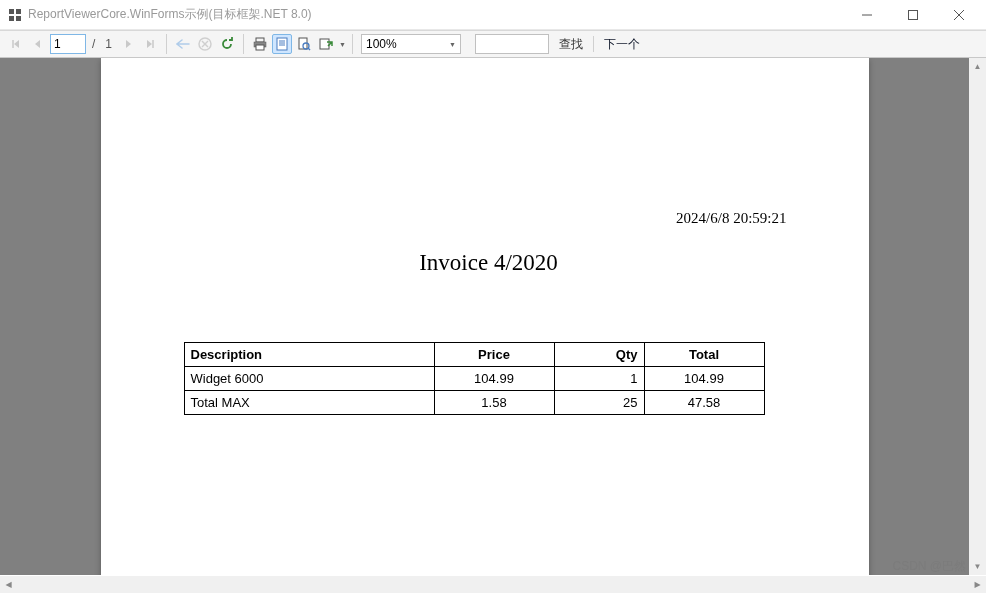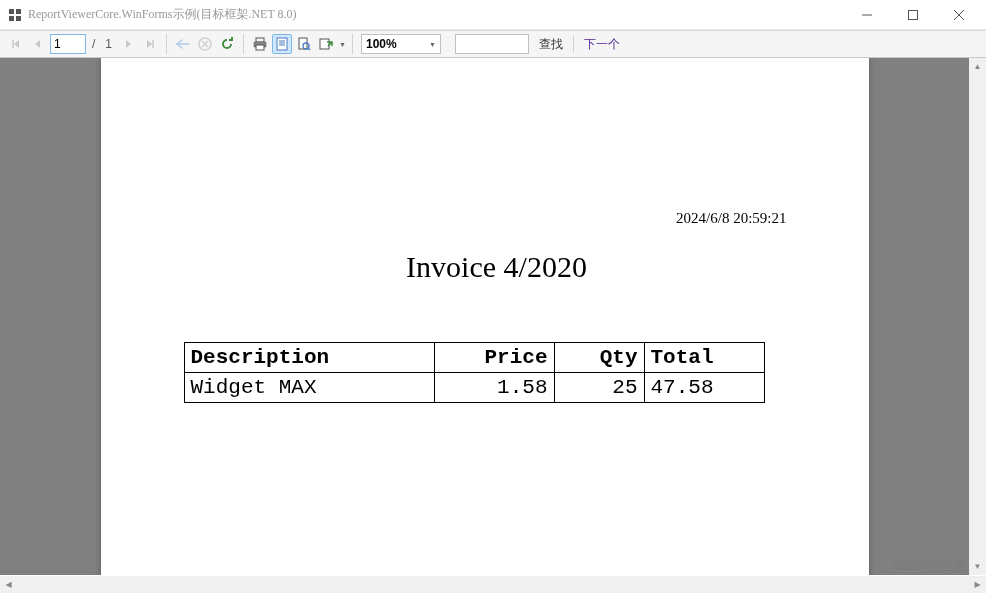--- a/index.html
+++ b/index.html
@@ -23,21 +23,21 @@
       color: #999;
     }
     .titlebar .app-icon {
       width: 14px;
       height: 14px;
       margin-right: 6px;
       display: inline-flex;
       align-items: center;
       justify-content: center;
     }
-    .titlebar .title-text { flex: 1; font-size: 12px; color: #999; font-family: Liberation Serif, serif; }
+    .titlebar .title-text { flex: 1; font-size: 12px; color: #999; }
     .titlebar .win-controls { display: flex; }
     .titlebar .win-btn {
       width: 46px;
       height: 30px;
       display: flex;
       align-items: center;
       justify-content: center;
       color: #555;
       font-size: 11px;
     }
@@ -73,47 +73,46 @@
     }
     .toolbar .page-total { padding: 0 4px; color: #555; }
     .toolbar .sep {
       width: 1px;
       height: 20px;
       background: linear-gradient(#d0d0d0, #d0d0d0);
       margin: 0 4px;
     }
     .toolbar .zoom-combo {
       height: 20px;
-      width: 80px;
+      width: 100px;
       border: 1px solid #c0c0c0;
       background: #fff;
       display: flex;
       align-items: center;
       padding: 0 4px;
       font-size: 12px;
       justify-content: space-between;
       margin: 0 2px;
-      font-weight: bold;
     }
     .toolbar .search-box {
       height: 20px;
       width: 74px;
       border: 1px solid #c0c0c0;
       background: #fff;
       margin-left: 10px;
     }
     .toolbar .tb-link {
       padding: 0 8px;
       color: #333;
       height: 22px;
       display: flex;
       align-items: center;
       justify-content: flex-end;
     }
-    .toolbar .tb-link.disabled { color: #4c1d95; }
+    .toolbar .tb-link.disabled { color: #0f172a; }
     .dd-arrow { font-size: 7px; color: #666; margin-left: 1px; }
     
     .viewer-outer {
       position: absolute;
       top: 58px;
       left: 0;
       right: 0;
       bottom: 18px;
       background: #808080;
       overflow: hidden;
@@ -158,46 +157,46 @@
       position: absolute;
       top: 152px;
       right: 82px;
       font-family: "Times New Roman", serif;
       font-size: 15px;
       color: #000;
     }
     .rpt-title {
       position: absolute;
       top: 192px;
-      left: 12px;
+      left: 4px;
       width: 100%;
       text-align: center;
       font-family: "Times New Roman", serif;
-      font-size: 30px;
+      font-size: 23px;
       color: #000;
     }
     .rpt-table {
       position: absolute;
       top: 284px;
       left: 83px;
       border-collapse: collapse;
-      font-family: Liberation Mono, monospace;
-      font-size: 21px;
+      font-family: Liberation Sans, sans-serif;
+      font-size: 13px;
       color: #000;
     }
     .rpt-table th, .rpt-table td {
       border: 1px solid #000;
       padding: 3px 6px;
       height: 24px;
     }
     .rpt-table th { font-weight: bold; text-align: center; }
     .rpt-table .col-desc { width: 250px; text-align: left; }
-    .rpt-table .col-price { width: 120px; text-align: right; margin-left: 41px; }
+    .rpt-table .col-price { width: 120px; text-align: center; margin-left: 41px; }
     .rpt-table .col-qty { width: 90px; text-align: right; margin-left: 36px; }
-    .rpt-table .col-total { width: 120px; text-align: left; }
+    .rpt-table .col-total { width: 120px; text-align: center; }
     
     .h-scroll {
       position: absolute;
       left: 0;
       right: 0;
       bottom: 0;
       height: 17px;
       background: #f0f0f0;
       display: flex;
     }
@@ -353,21 +352,27 @@
         <thead>
           <tr>
             <th class="col-desc">Description</th>
             <th class="col-price">Price</th>
             <th class="col-qty">Qty</th>
             <th class="col-total">Total</th>
           </tr>
         </thead>
         <tbody>
           <tr>
-            <td class="col-desc">Widget MAX</td>
+            <td class="col-desc">Widget 6000</td>
+            <td class="col-price">104.99</td>
+            <td class="col-qty">1</td>
+            <td class="col-total">104.99</td>
+          </tr>
+          <tr>
+            <td class="col-desc">Total MAX</td>
             <td class="col-price">1.58</td>
             <td class="col-qty">25</td>
             <td class="col-total">47.58</td>
           </tr>
         </tbody>
       </table>
     </div>
   </div>
   <div class="v-scroll">
     <div class="arrow">▲</div>

